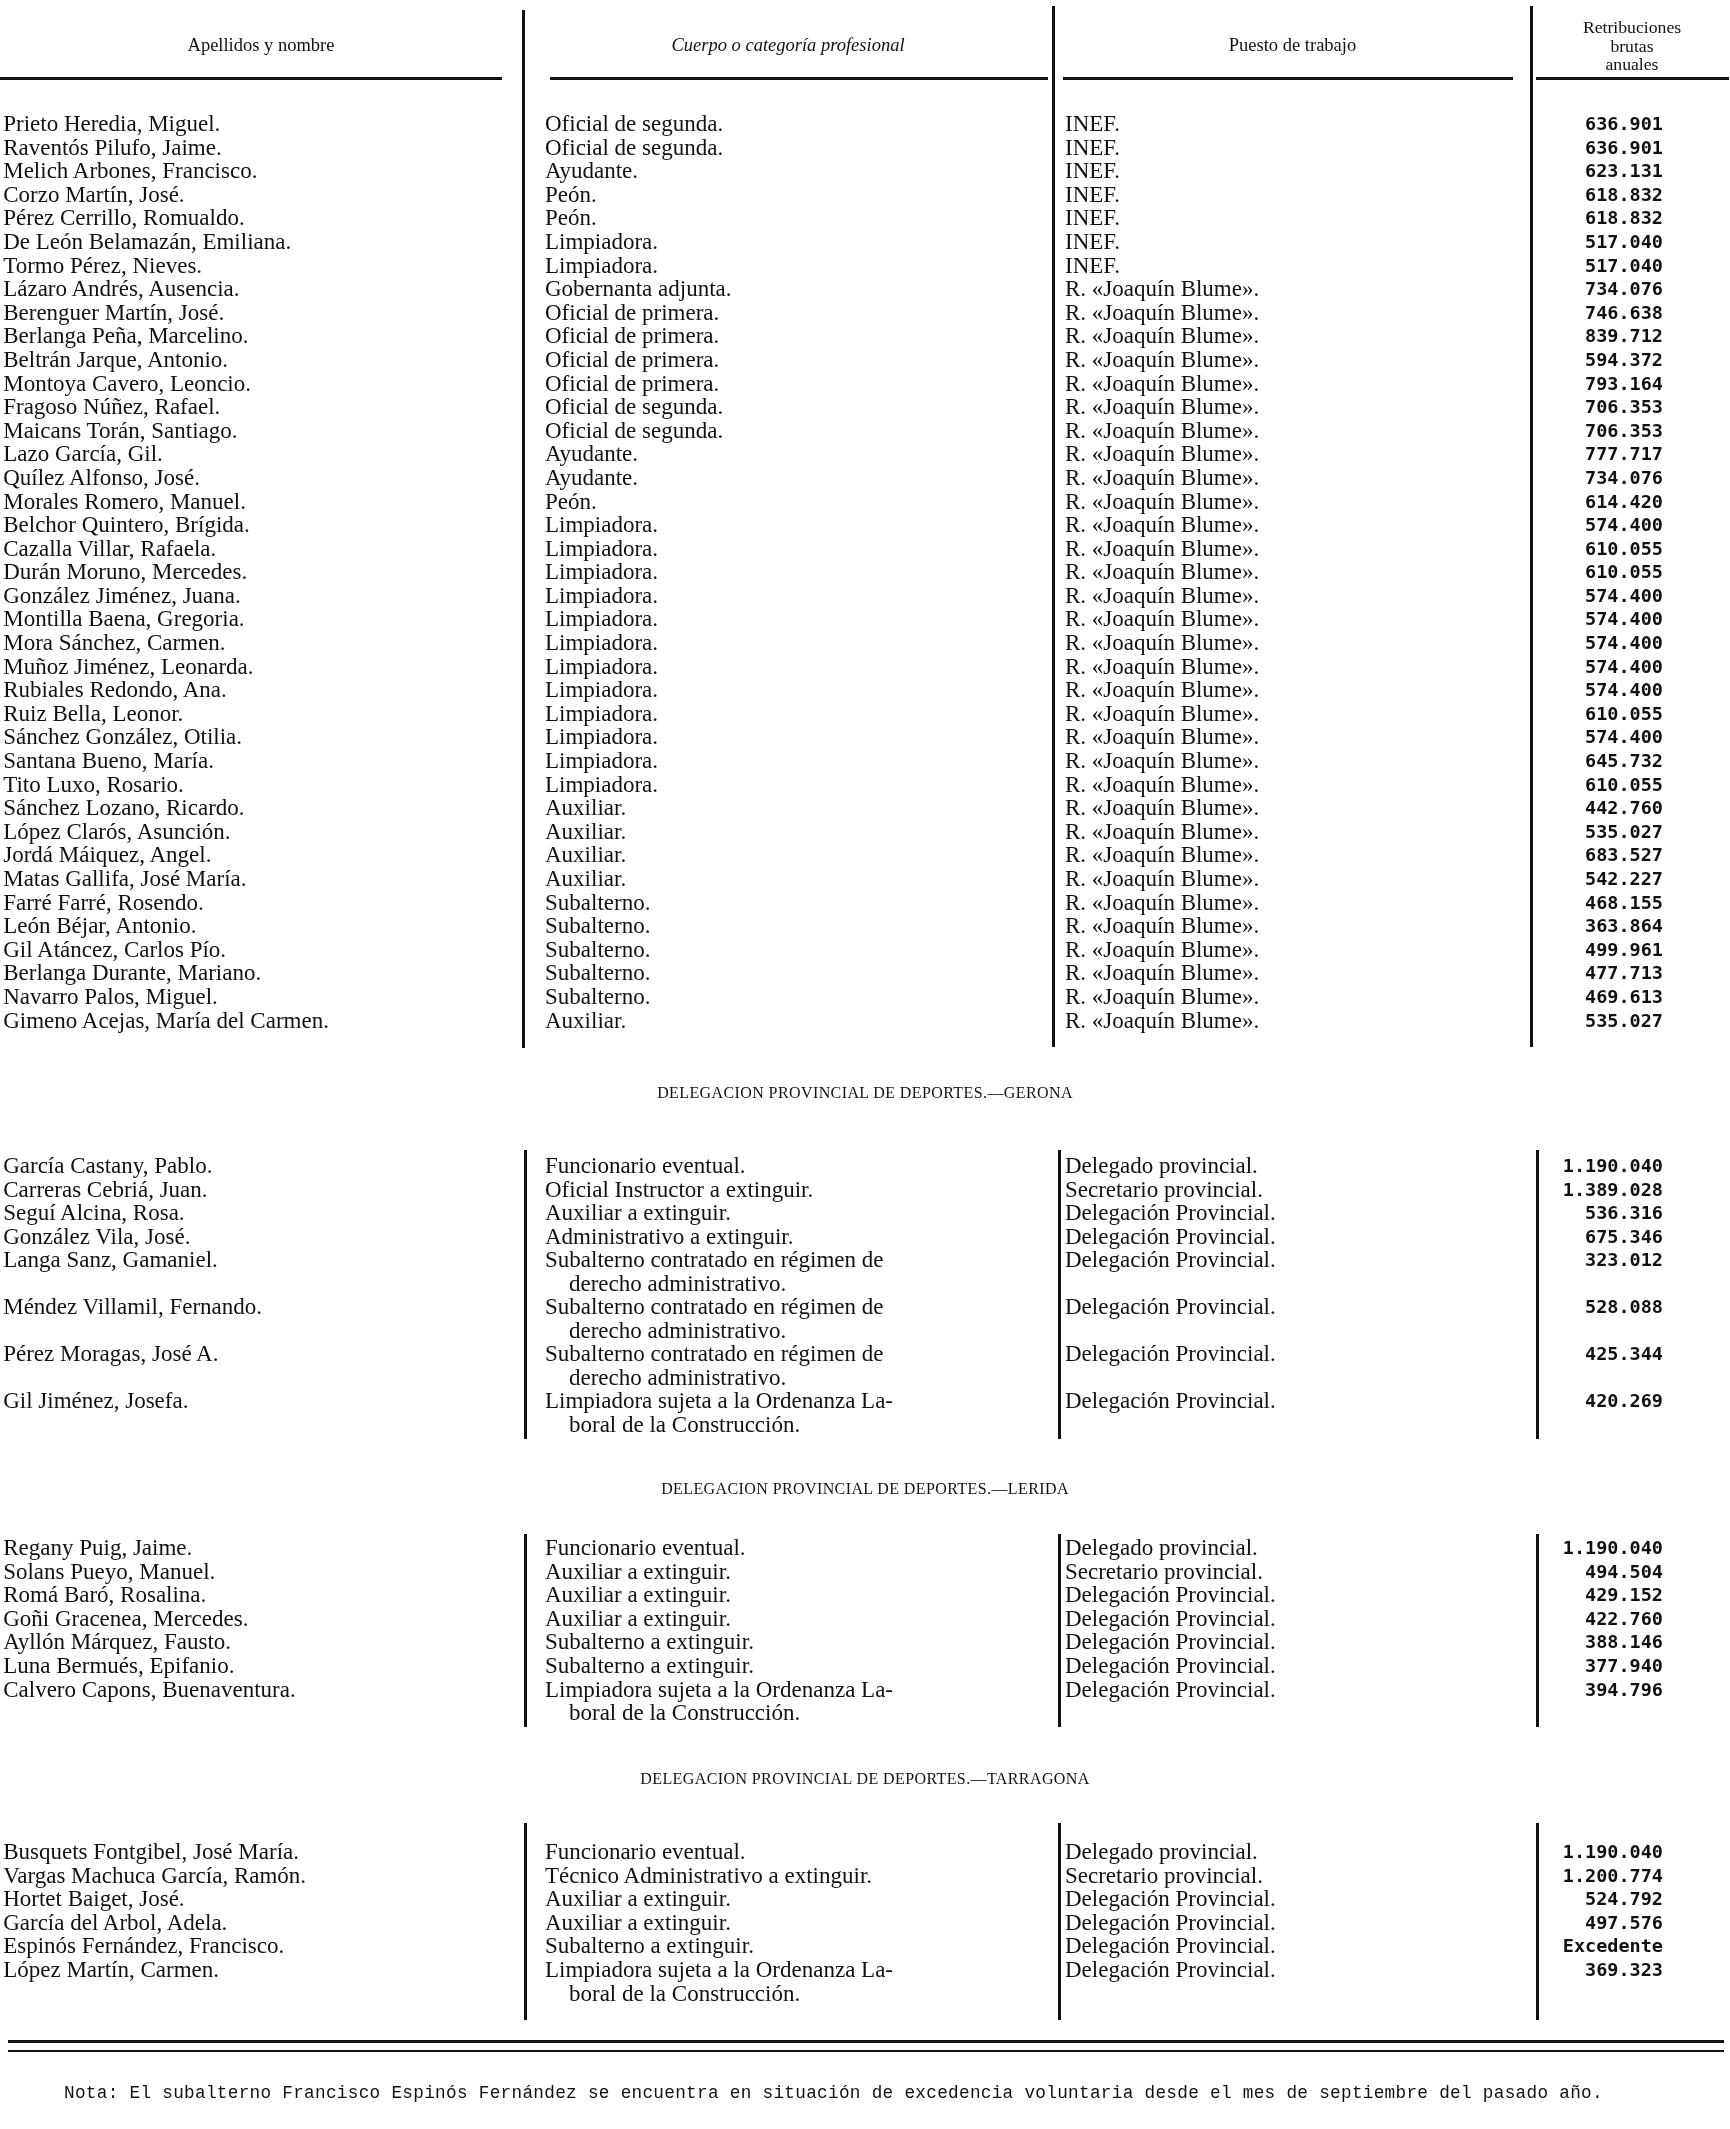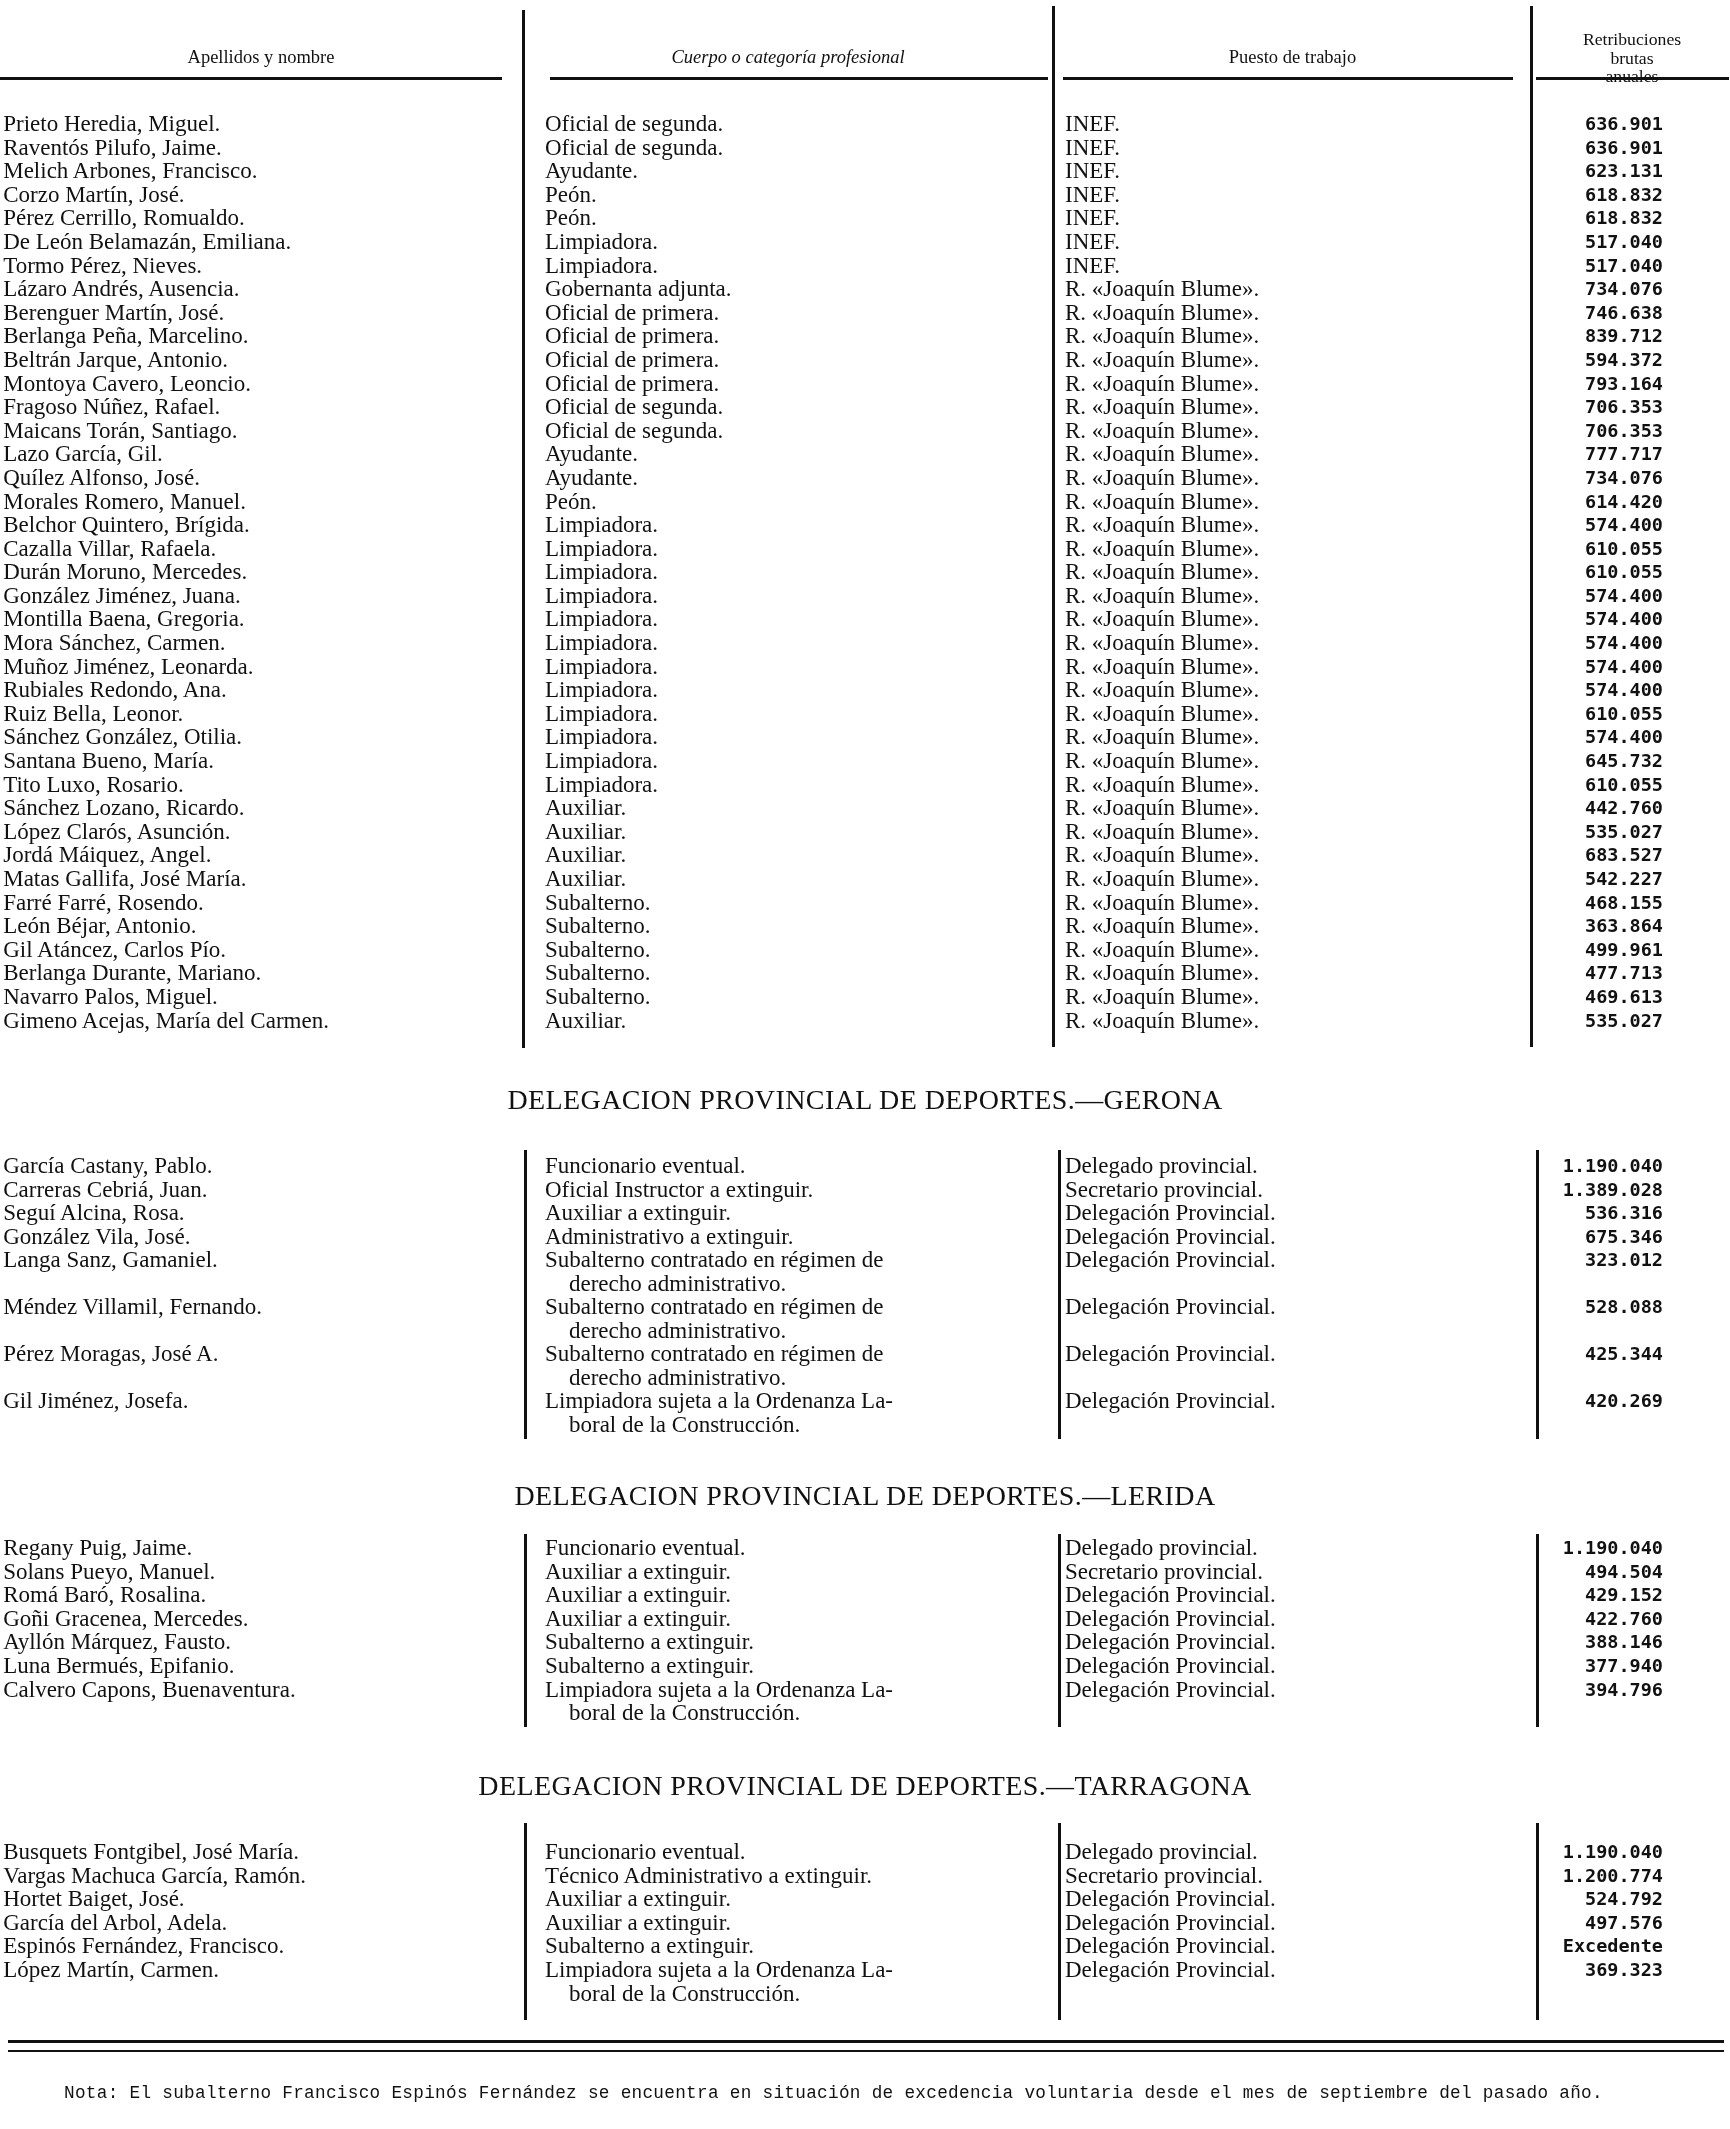--- a/index.html
+++ b/index.html
@@ -1,31 +1,31 @@
 <!DOCTYPE html>
 <html style="font-size:13px"><head>
 <meta charset="utf-8">
 <style>
   html,body{margin:0;padding:0;background:#fff;}
   body{width:1730px;height:2129px;position:relative;overflow:hidden;color:#111;
        font-family:"Liberation Serif","DejaVu Serif",serif;}
-  .hdr{position:absolute;top:16px;height:84px;display:flex;align-items:center;justify-content:center;
+  .hdr{position:absolute;top:4px;height:84px;display:flex;align-items:center;justify-content:center;
        font-size:18.5px;text-align:center;line-height:1.05;}
   .hrule{position:absolute;top:77px;height:3.2px;background:#111;}
   .vline{position:absolute;width:3.2px;background:#111;}
   .rows{position:absolute;left:0;width:1730px;}
   .row{position:relative;display:block;font-size:23px;line-height:23.6px;}
   .c{position:absolute;top:0;white-space:nowrap;}
   .c-name{left:3.2px;}
   .c-cat{left:545px;}
   .c-post{left:1065px;}
   .c-pay{right:67px;text-align:right;font-weight:bold;font-family:"DejaVu Sans Mono","Liberation Mono",monospace;font-size:18.5px;}
   .row.tall{height:47px;}
   .cat2{display:block;padding-left:24px;}
-  .sec-title{position:absolute;left:0;width:1730px;text-align:center;font-size:28px;letter-spacing:0.4px;}
+  .sec-title{position:absolute;left:0;width:1730px;text-align:center;font-size:16px;letter-spacing:0.4px;}
   .bottom-rule{position:absolute;left:8px;right:6.4px;height:3.2px;background:#111;}
   .bottom-rule.thin{height:1.6px;}
   .note{position:absolute;left:0;width:1711px;font-size:17.7px;line-height:29px;text-indent:64px;
         font-family:"Liberation Mono","DejaVu Sans Mono",monospace;letter-spacing:0.3px;}
 </style>
 </head>
 <body>
 
 <div class="hdr" style="left:0;width:522px;">Apellidos y nombre</div>
 <div class="hdr" style="left:527px;width:522px;font-style:italic;">Cuerpo o categoría profesional</div>

